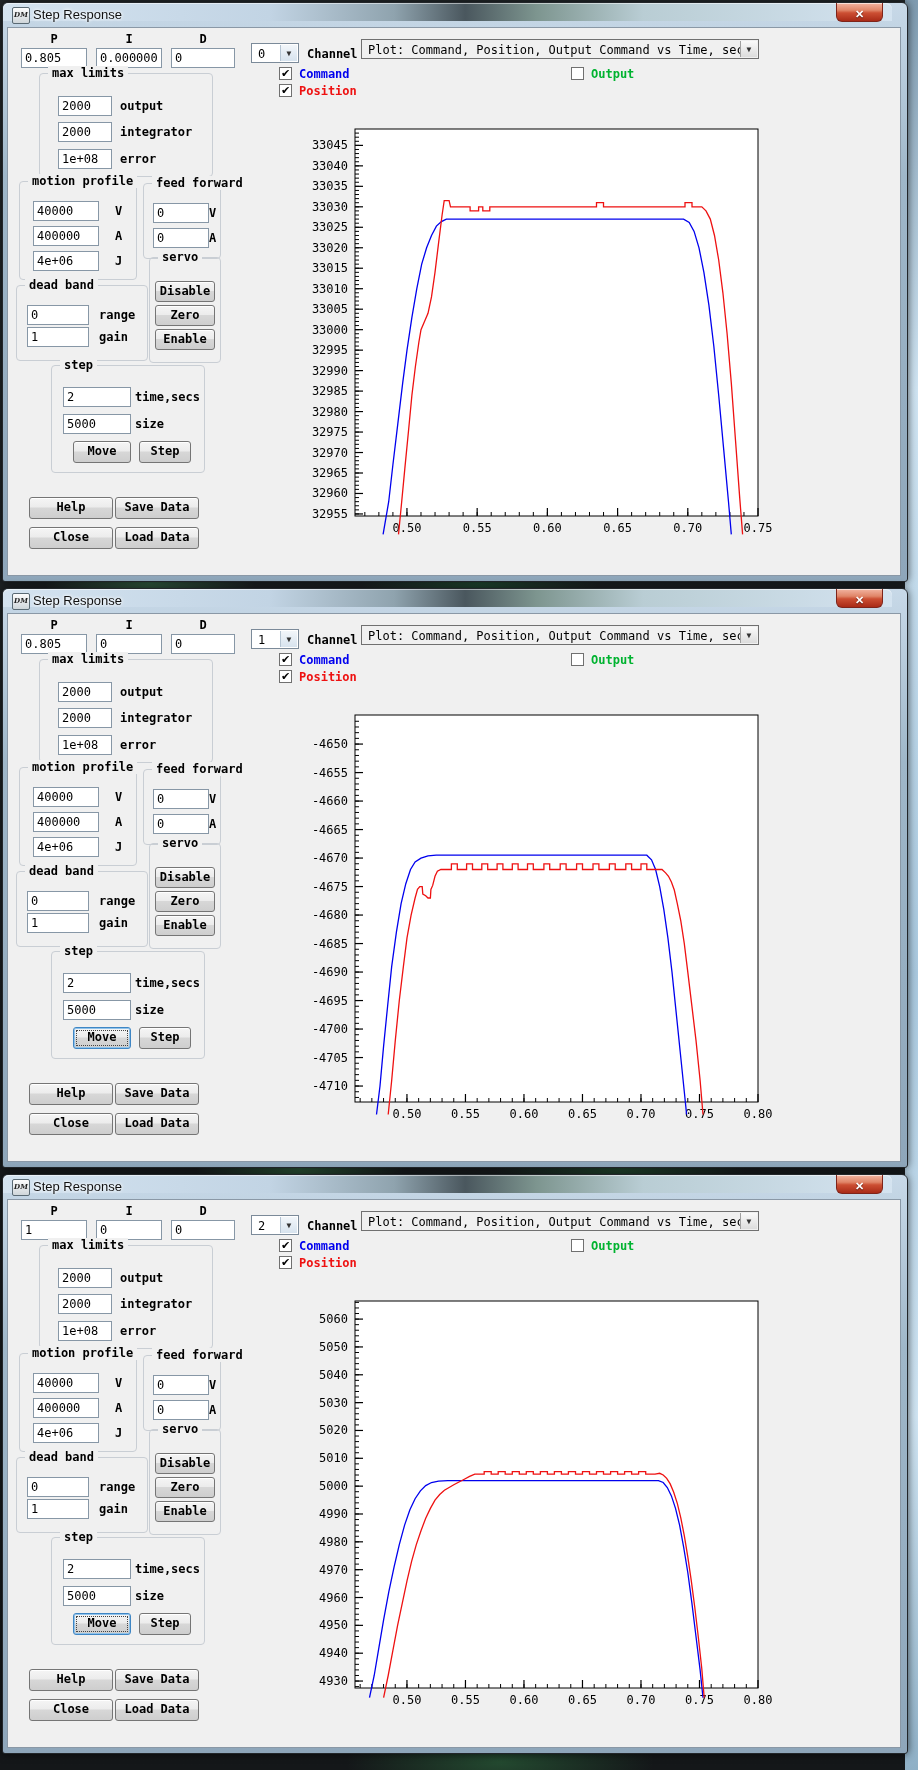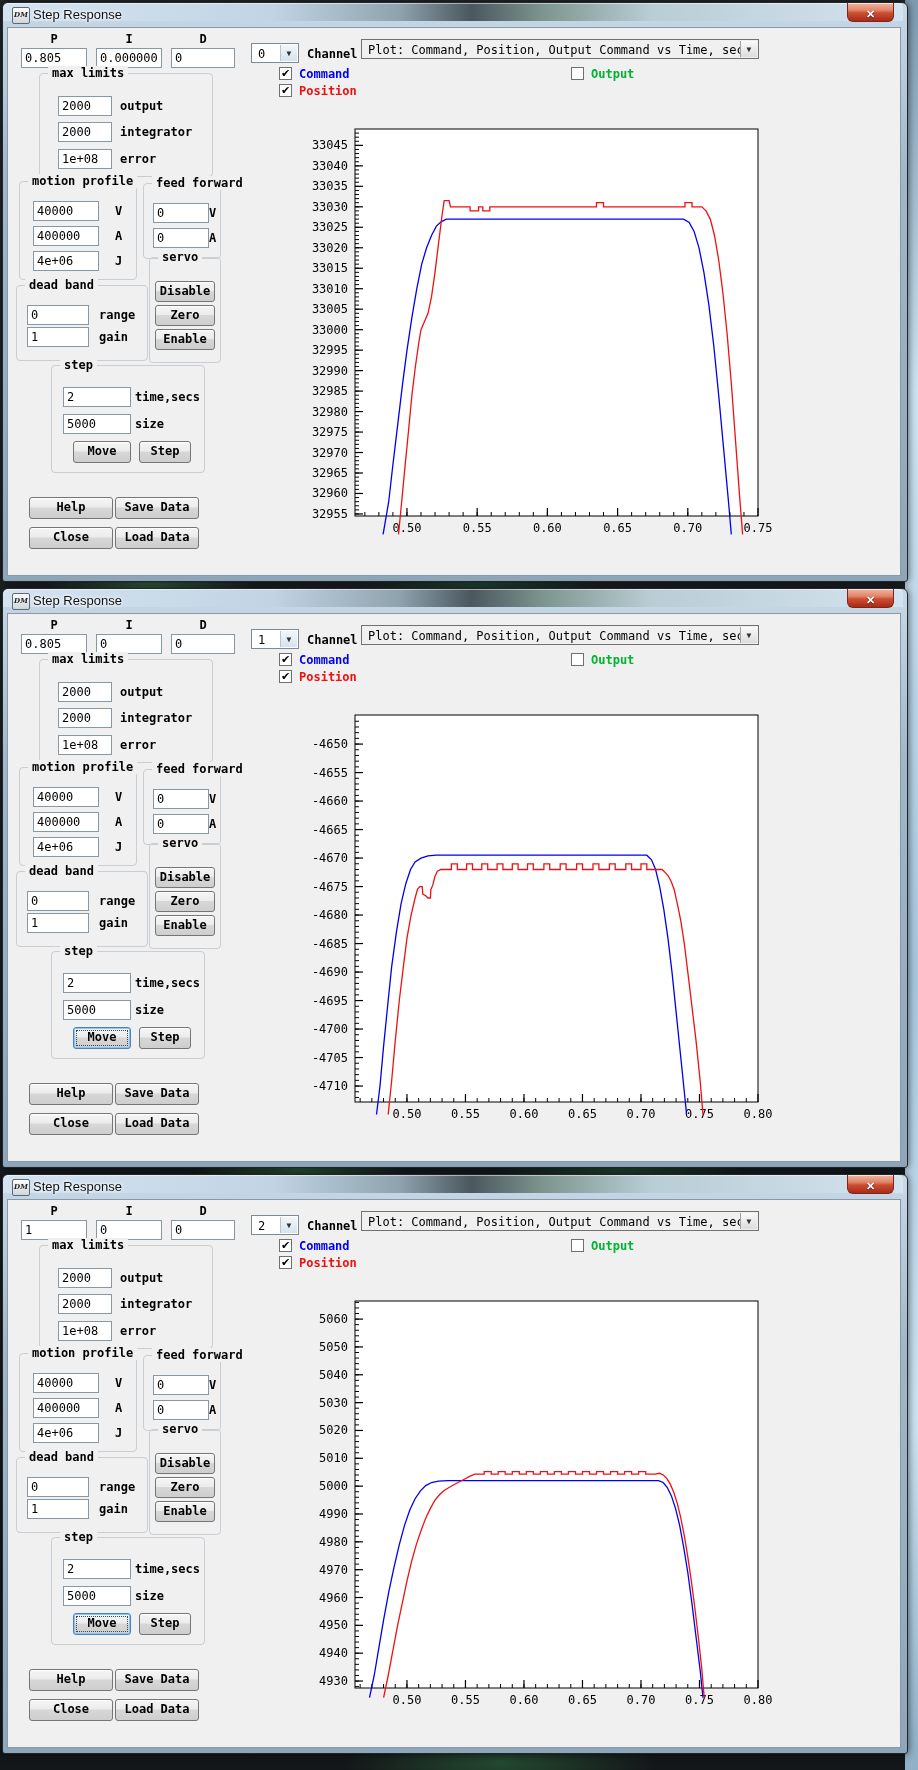--- a/index.html
+++ b/index.html
@@ -11,21 +11,21 @@
     radial-gradient(150px 50px at 300px 1169px, rgba(80,195,105,.36), transparent 70%),
     radial-gradient(180px 50px at 620px 1169px, rgba(60,180,90,.30), transparent 70%),
     radial-gradient(220px 70px at 500px 1762px, rgba(70,190,100,.30), transparent 70%),
     linear-gradient(180deg,#23282b,#141719);}
   .right-strip{position:absolute;right:0;top:0;width:13px;height:100%;z-index:0;
     background:linear-gradient(180deg,#7f9bb0,#cfe4f2 22%,#a9c8de 55%,#cfe4f2 80%,#8fb0c6);}
   .win{position:absolute;left:2px;width:904px;height:578px;z-index:1;
     border:1px solid #22262a;border-radius:6px 6px 3px 3px;
     background:linear-gradient(180deg,#c8d9e8,#9fb7c9 30%,#8ea6ba);
     box-shadow:0 0 9px rgba(0,0,0,.65);}
-  .titlebar{position:absolute;left:0;top:0;right:4px;height:18px;border-radius:6px 6px 0 0;
+  .titlebar{position:absolute;left:0;top:0;right:15px;height:18px;border-radius:6px 6px 0 0;
     background:linear-gradient(90deg,#d4e3f0 0%,#c2d4e4 30%,#8fa3ae 44%,#4a575e 52%,#7d958f 60%,#b9cdd4 72%,#d4e3f0 100%);
     box-shadow:inset 0 1px 0 rgba(255,255,255,.5);}
   .wtitle{position:absolute;left:30px;top:4px;font-family:"Liberation Sans",sans-serif;
     font-size:13px;color:#111;text-shadow:0 0 4px #fff,0 0 3px #fff;white-space:nowrap;}
   .appicon{position:absolute;left:9px;top:4px;width:16px;height:15px;
     background:linear-gradient(#fdfdfd,#cfd6da);border:1px solid #5a6a74;border-radius:2px;
     font:italic bold 7px "DejaVu Serif",serif;color:#222;text-align:center;line-height:14px;}
   .closebtn{position:absolute;right:9px;top:0;width:45px;height:18px;cursor:default;
     border:1px solid #7e241a;border-top:none;border-radius:0 0 6px 6px;
     background:linear-gradient(180deg,#f2b5a2 0%,#e08568 40%,#cc4f33 55%,#a92a17 100%);

